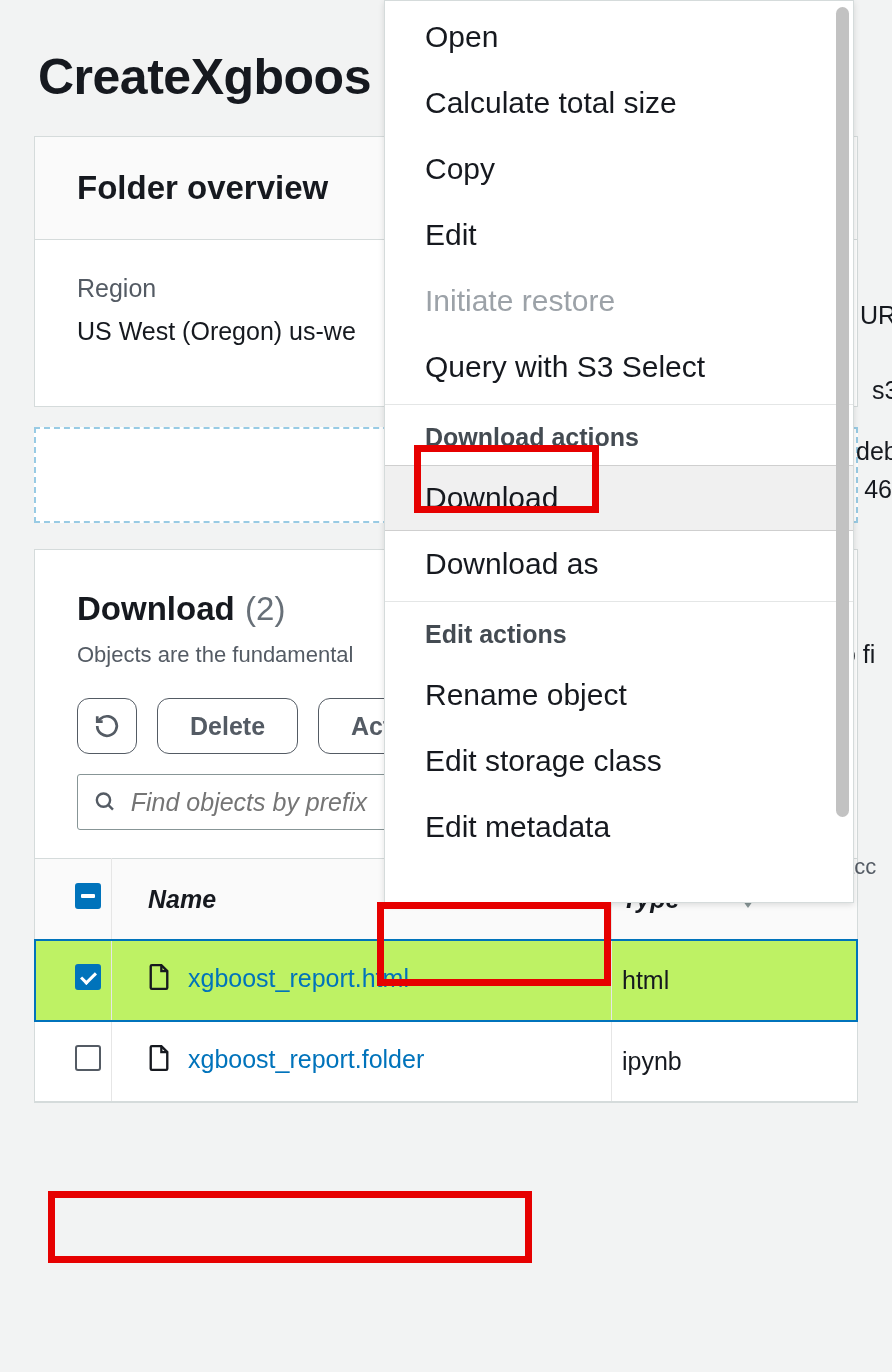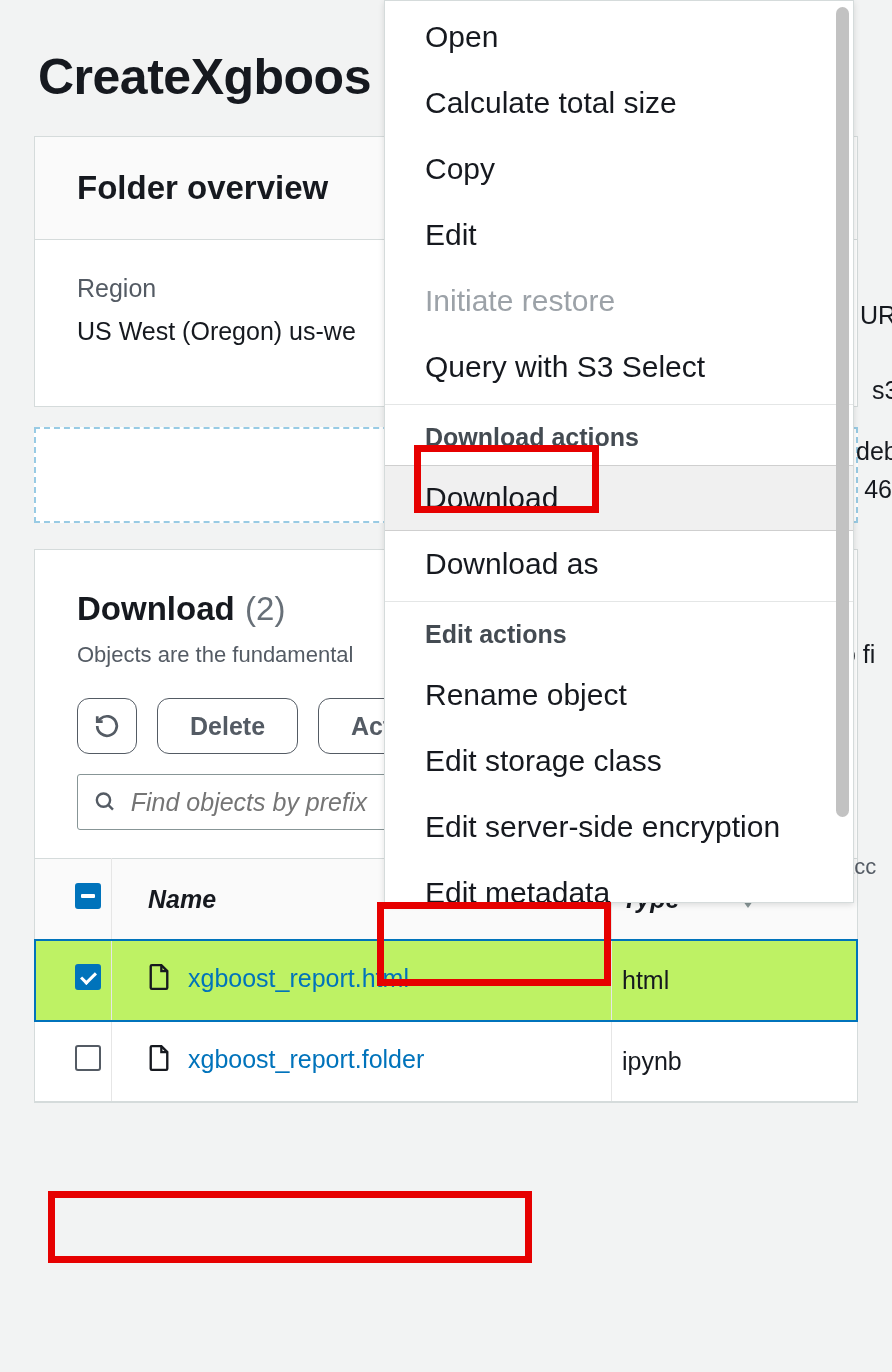--- a/index.html
+++ b/index.html
@@ -311,21 +311,20 @@
       <div class="menu-item">Copy</div>
       <div class="menu-item">Edit</div>
       <div class="menu-item disabled">Initiate restore</div>
       <div class="menu-item">Query with S3 Select</div>
       <div class="menu-section">Download actions</div>
       <div class="menu-item hover">Download</div>
       <div class="menu-item">Download as</div>
       <div class="menu-section">Edit actions</div>
       <div class="menu-item">Rename object</div>
       <div class="menu-item">Edit storage class</div>
-      <div class="menu-item">Edit server-side encryption</div>
       <div class="menu-item">Edit metadata</div>
     </div>
   <div class="dropdown-scrollbar"></div>
 </div>
 
 <div class="right-glimpse">
   <div style="padding-left:4px">UR</div>
   <div style="height:36px"></div>
   <div style="padding-left:16px">s3</div>
   <div style="height:22px"></div>

